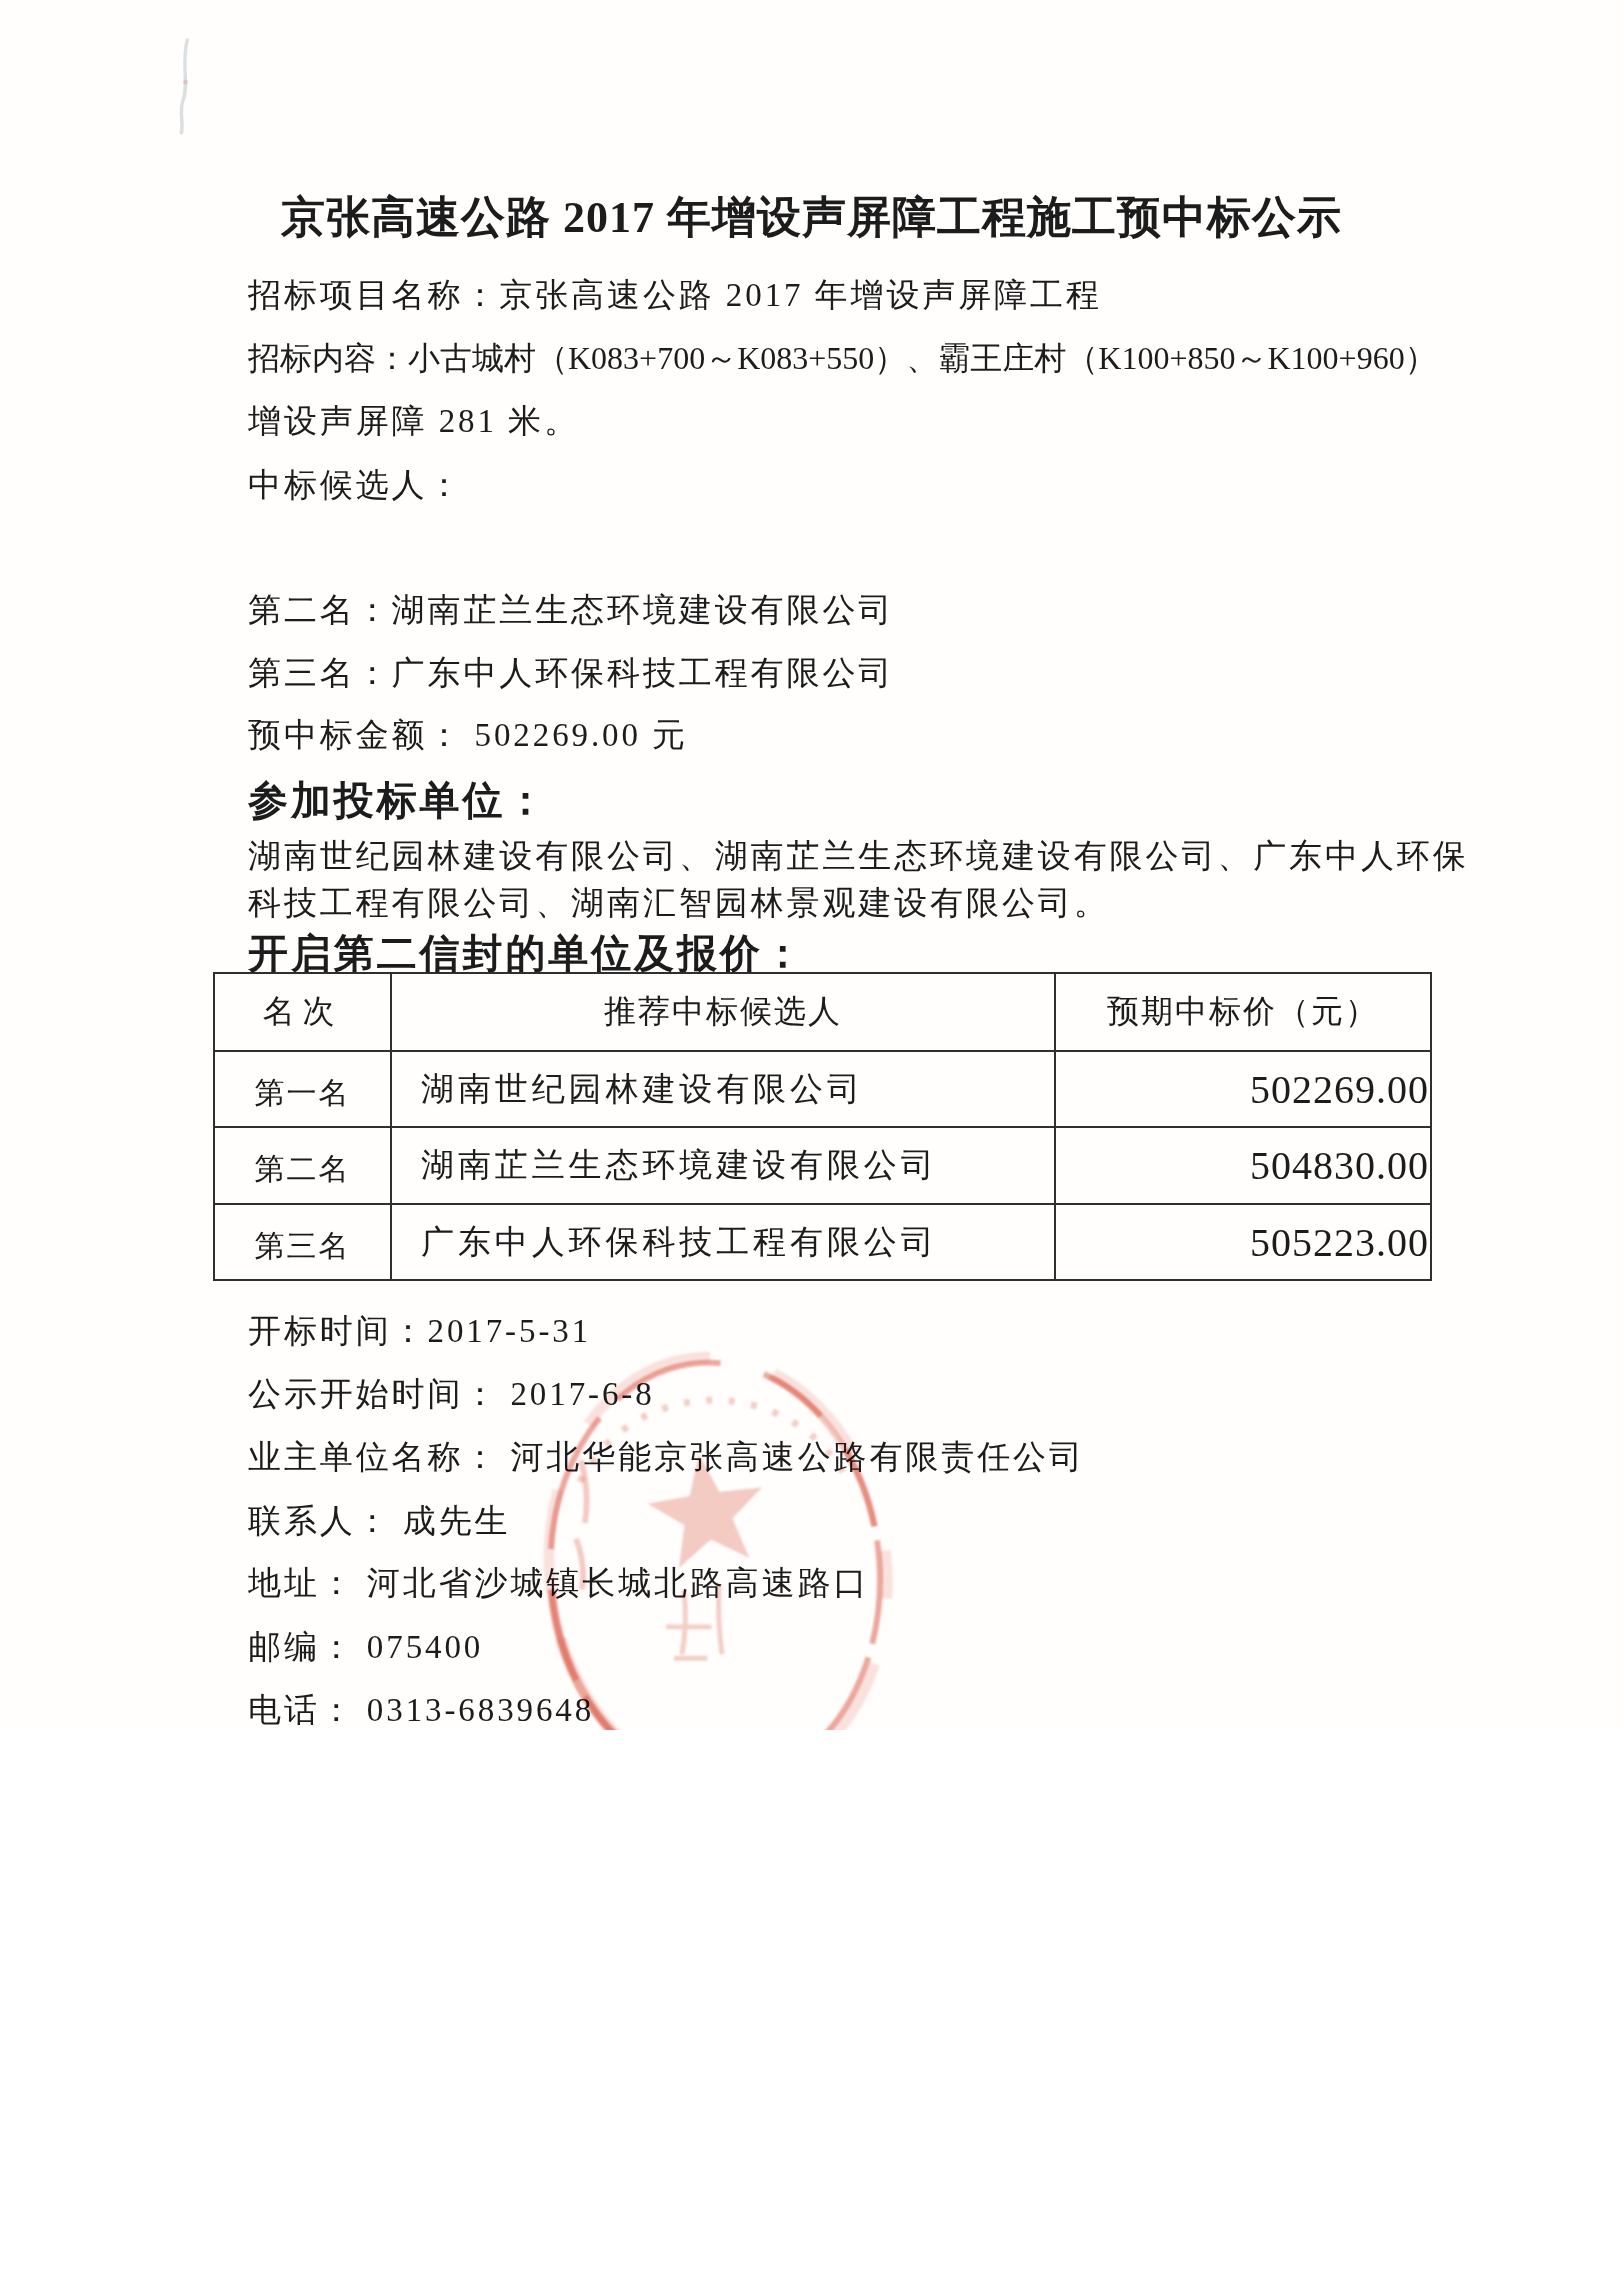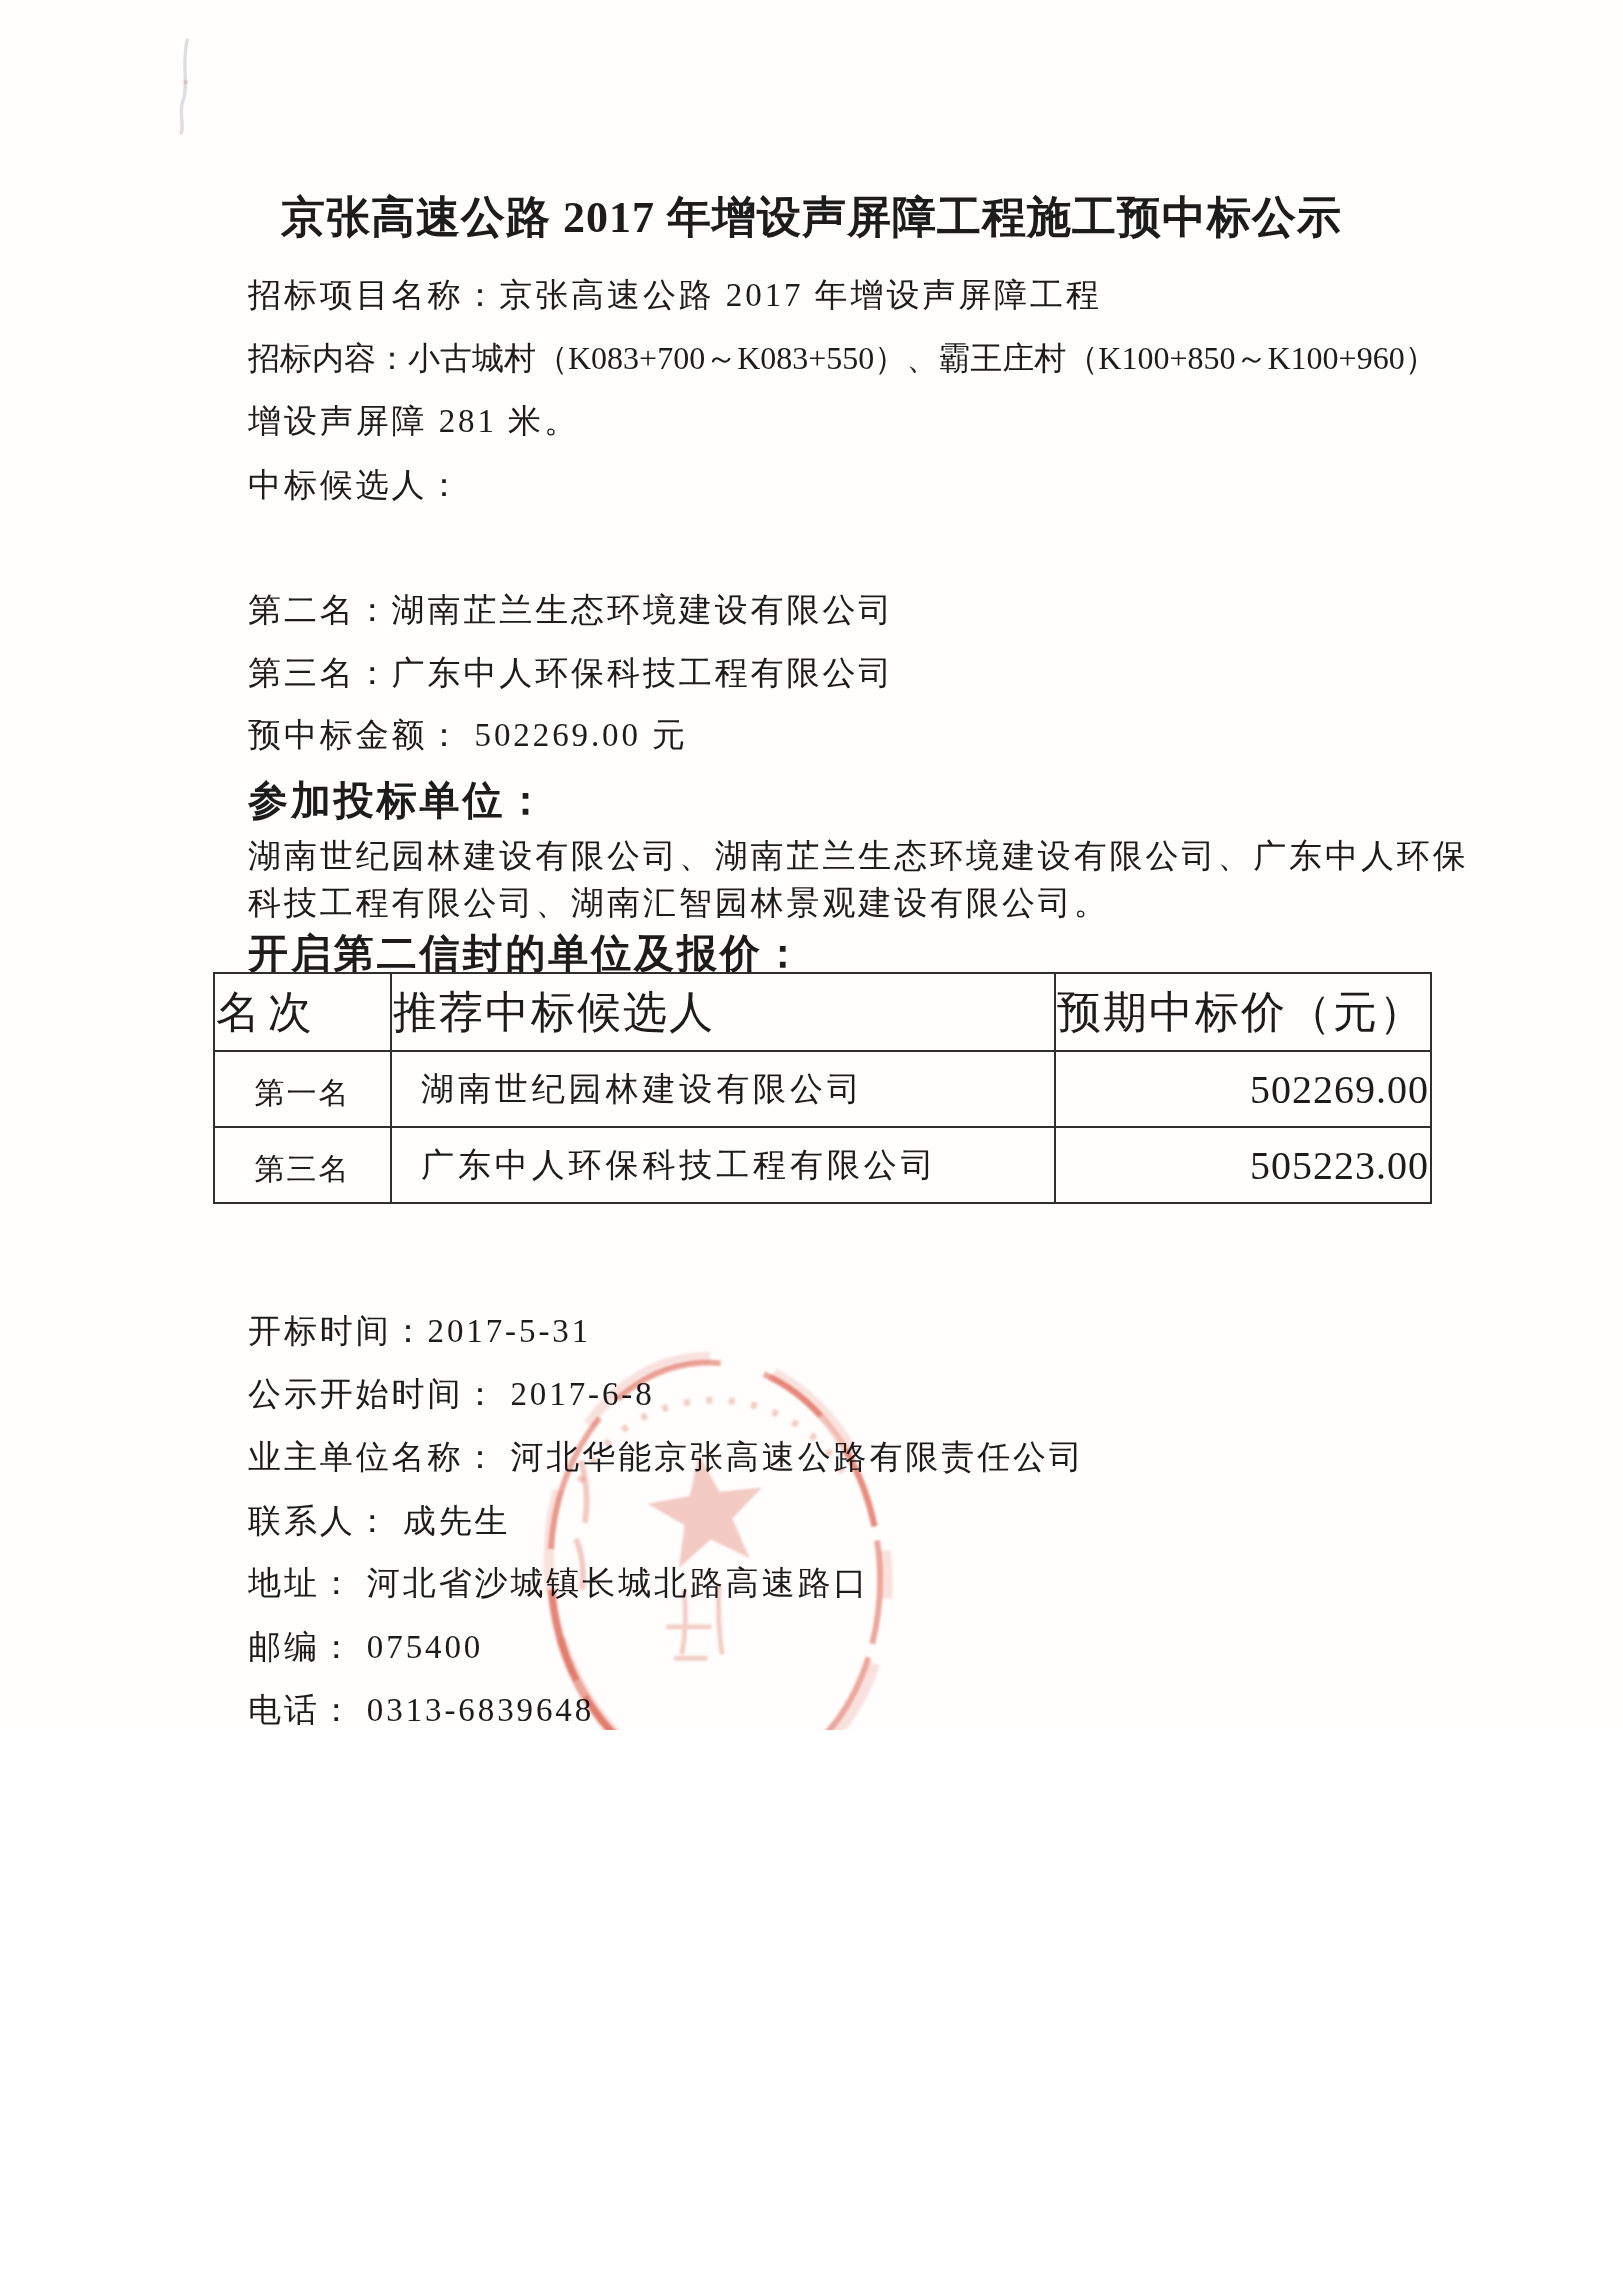--- a/index.html
+++ b/index.html
@@ -33,22 +33,22 @@
 
   table.bid-table {
     position:absolute; left:213px; top:972px; width:1217px;
     border-collapse:collapse; table-layout:fixed;
     border:2.9px solid #2b2b2b; font-size:33px;
   }
   .bid-table th, .bid-table td {
     border:2px solid #2f2f2f; overflow:hidden;
   }
   .bid-table th {
-    font-weight:normal; font-size:44px; letter-spacing:2px;
-    text-align:left; height:74px;
+    font-weight:normal; font-size:32px; letter-spacing:2px;
+    text-align:center; height:74px;
   }
   .bid-table th.th-rank { letter-spacing:7.8px; }
   .bid-table tr.body-row { height:76px; }
   td.cell-rank { text-align:center; font-size:30px; letter-spacing:2px; padding-top:9.8px; }
   td.cell-company { text-align:left; padding-left:29px; letter-spacing:3.9px; }
   td.cell-price { text-align:right; font-size:40px; letter-spacing:1px; }
 
   .seal-svg {
     position:absolute; left:519px; top:1333px; width:412px; height:480px;
     mix-blend-mode:multiply; pointer-events:none;
@@ -100,20 +100,25 @@
         <tr>
       <th class="th-rank">名次</th>
       <th>推荐中标候选人</th>
       <th>预期中标价（元）</th>
     </tr>
     <tr class="body-row">
       <td class="cell-rank">第一名</td>
       <td class="cell-company">湖南世纪园林建设有限公司</td>
       <td class="cell-price">502269.00</td>
     </tr>
+    <tr class="body-row" style="height:77px">
+      <td class="cell-rank">第二名</td>
+      <td class="cell-company">湖南芷兰生态环境建设有限公司</td>
+      <td class="cell-price">504830.00</td>
+    </tr>
     <tr class="body-row">
       <td class="cell-rank">第三名</td>
       <td class="cell-company">广东中人环保科技工程有限公司</td>
       <td class="cell-price">505223.00</td>
     </tr>
   </tbody>
     </table>
 
   <div class="line f1">开标时间：2017-5-31</div>
   <div class="line f2">公示开始时间： 2017-6-8</div>

